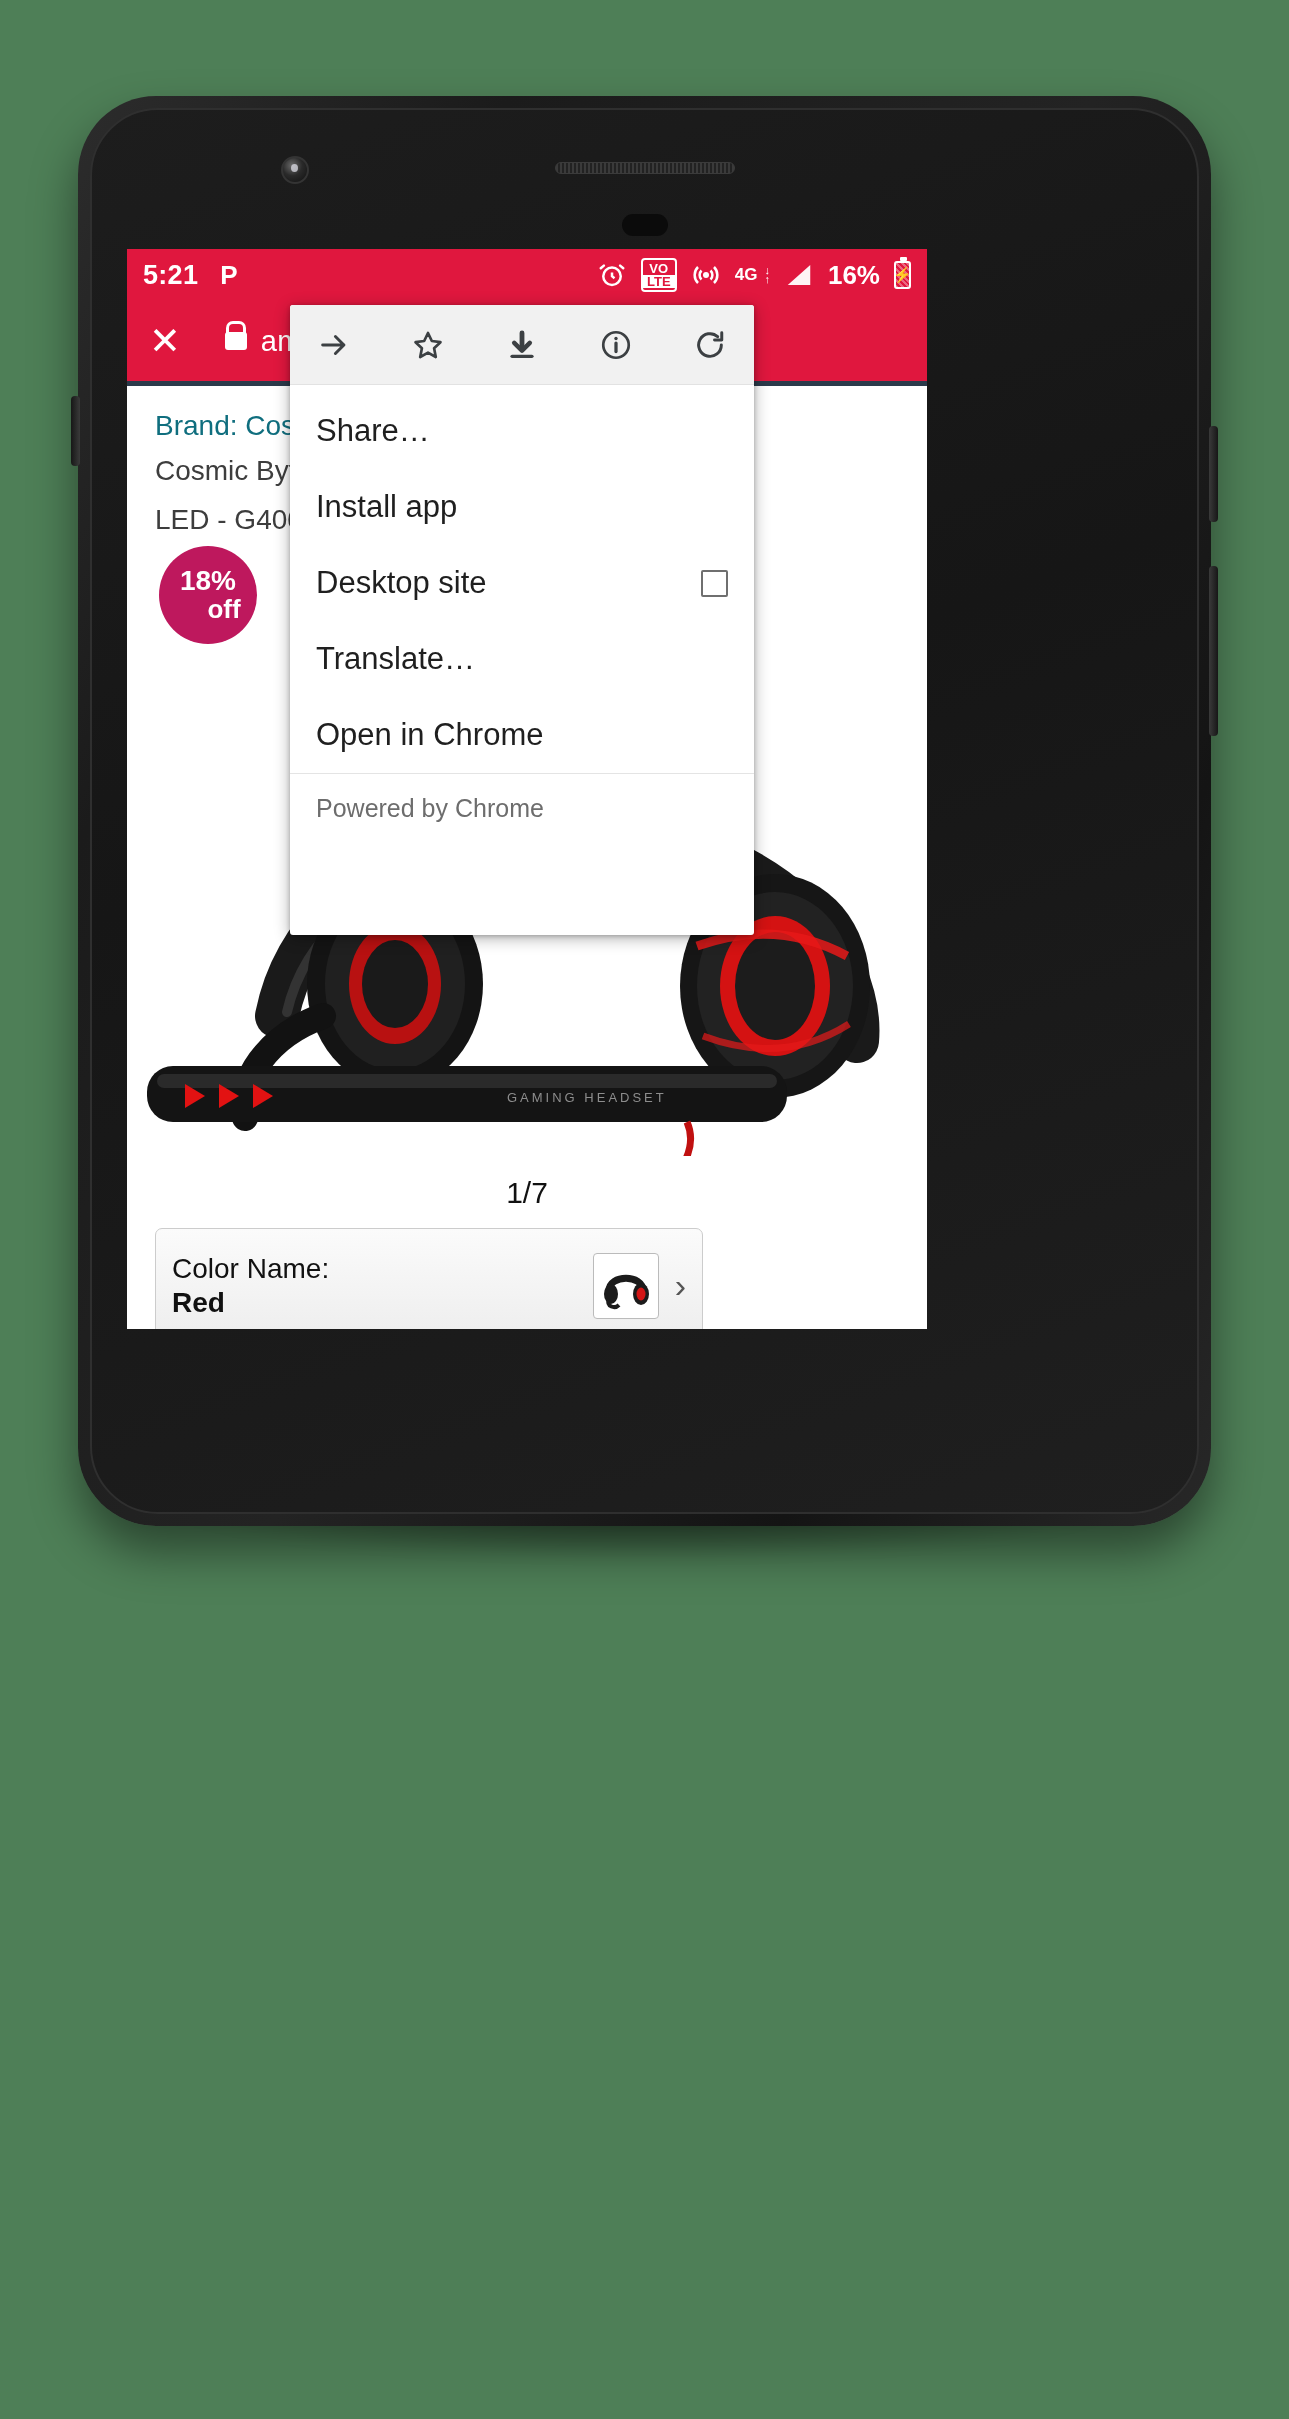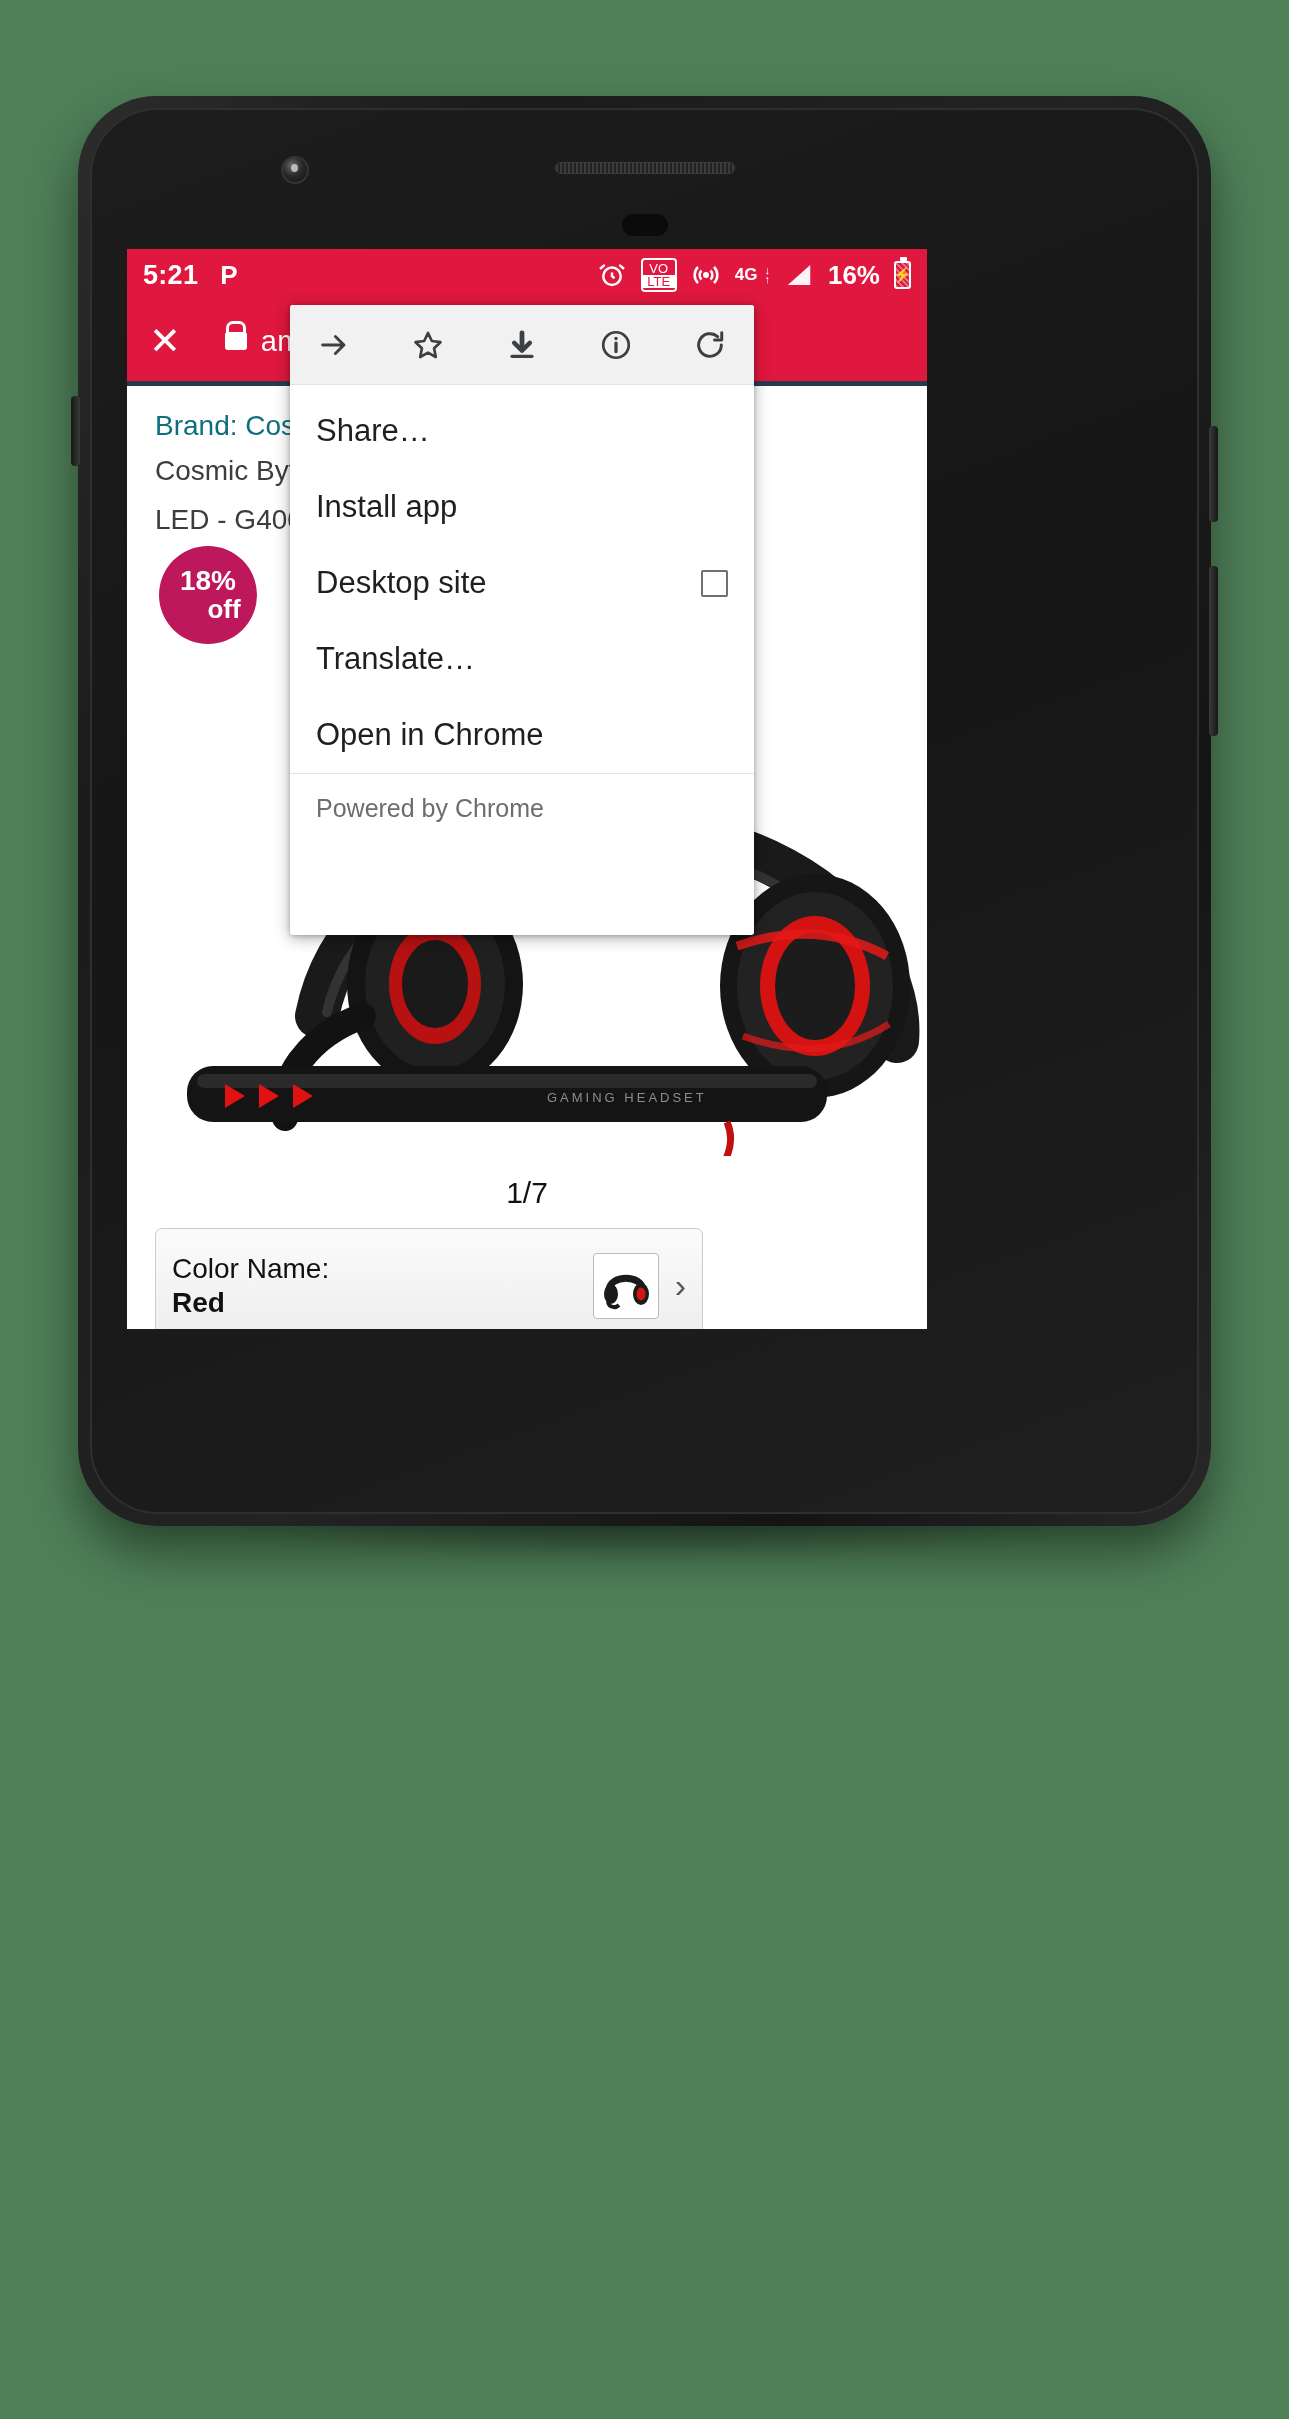--- a/index.html
+++ b/index.html
@@ -80,21 +80,21 @@
     position:relative; height:52px; background:#E0173E;
     display:flex; align-items:center; padding:0 16px; color:#fff;
   }
   .sb-time{ font-size:27px; font-weight:600; letter-spacing:0.3px; }
   .sb-p{ font-size:26px; font-weight:800; margin-left:22px; }
   .sb-right{ margin-left:auto; display:flex; align-items:center; gap:14px; }
   .ico{ display:inline-flex; align-items:center; justify-content:center; }
   .volte{
     border:2.5px solid #fff; border-radius:4px; width:36px; height:34px;
     display:flex; flex-direction:column; align-items:center; justify-content:center;
-    line-height:1; font-weight:400;
+    line-height:1; font-weight:700;
   }
   .volte span:first-child{ font-size:13px; }
   .volte .lte{ font-size:13px; background:#fff; color:#E0173E; width:100%; text-align:center; }
   .net4g{ display:flex; gap:7px; }
   .net4g .g{ font-size:17px; font-weight:800; line-height:1; }
   .net4g .arrows{ display:flex; flex-direction:column; font-size:11px; line-height:0.85; }
   .sb-batt{ font-size:26px; font-weight:600; }
   .battico{
     width:17px; height:28px; border:2.5px solid #fff; border-radius:3px; position:relative;
     background: repeating-linear-gradient(45deg, rgba(255,255,255,.35) 0 2px, transparent 2px 4px);
@@ -132,21 +132,21 @@
     position:absolute; left:32px; top:160px;
     width:98px; height:98px; border-radius:50%; background:#be185d;
     color:#fff; display:flex; flex-direction:column; align-items:center; justify-content:center;
     font-weight:700; line-height:1.02;
   }
   .off-badge .pct{ font-size:28px; }
   .off-badge .word{ font-size:26px;margin-left:32px; }
 
   
   .headset-wrap{
-    position:absolute; left:0; top:300px; width:800px; height:470px;padding-left:40px;
+    position:absolute; left:0; top:300px; width:800px; height:470px;
   }
   .pager{
     position:absolute; left:0; top:790px; width:800px; text-align:center;
     font-size:30px; color:#111;
   }
   .color-card{
     position:absolute; left:28px; top:842px; width:548px; height:115px;
     border:1px solid #ccc; border-radius:7px;
     background: linear-gradient(180deg,#fbfbfb 0%,#ededed 100%);
     display:flex; align-items:center; padding:0 16px;

